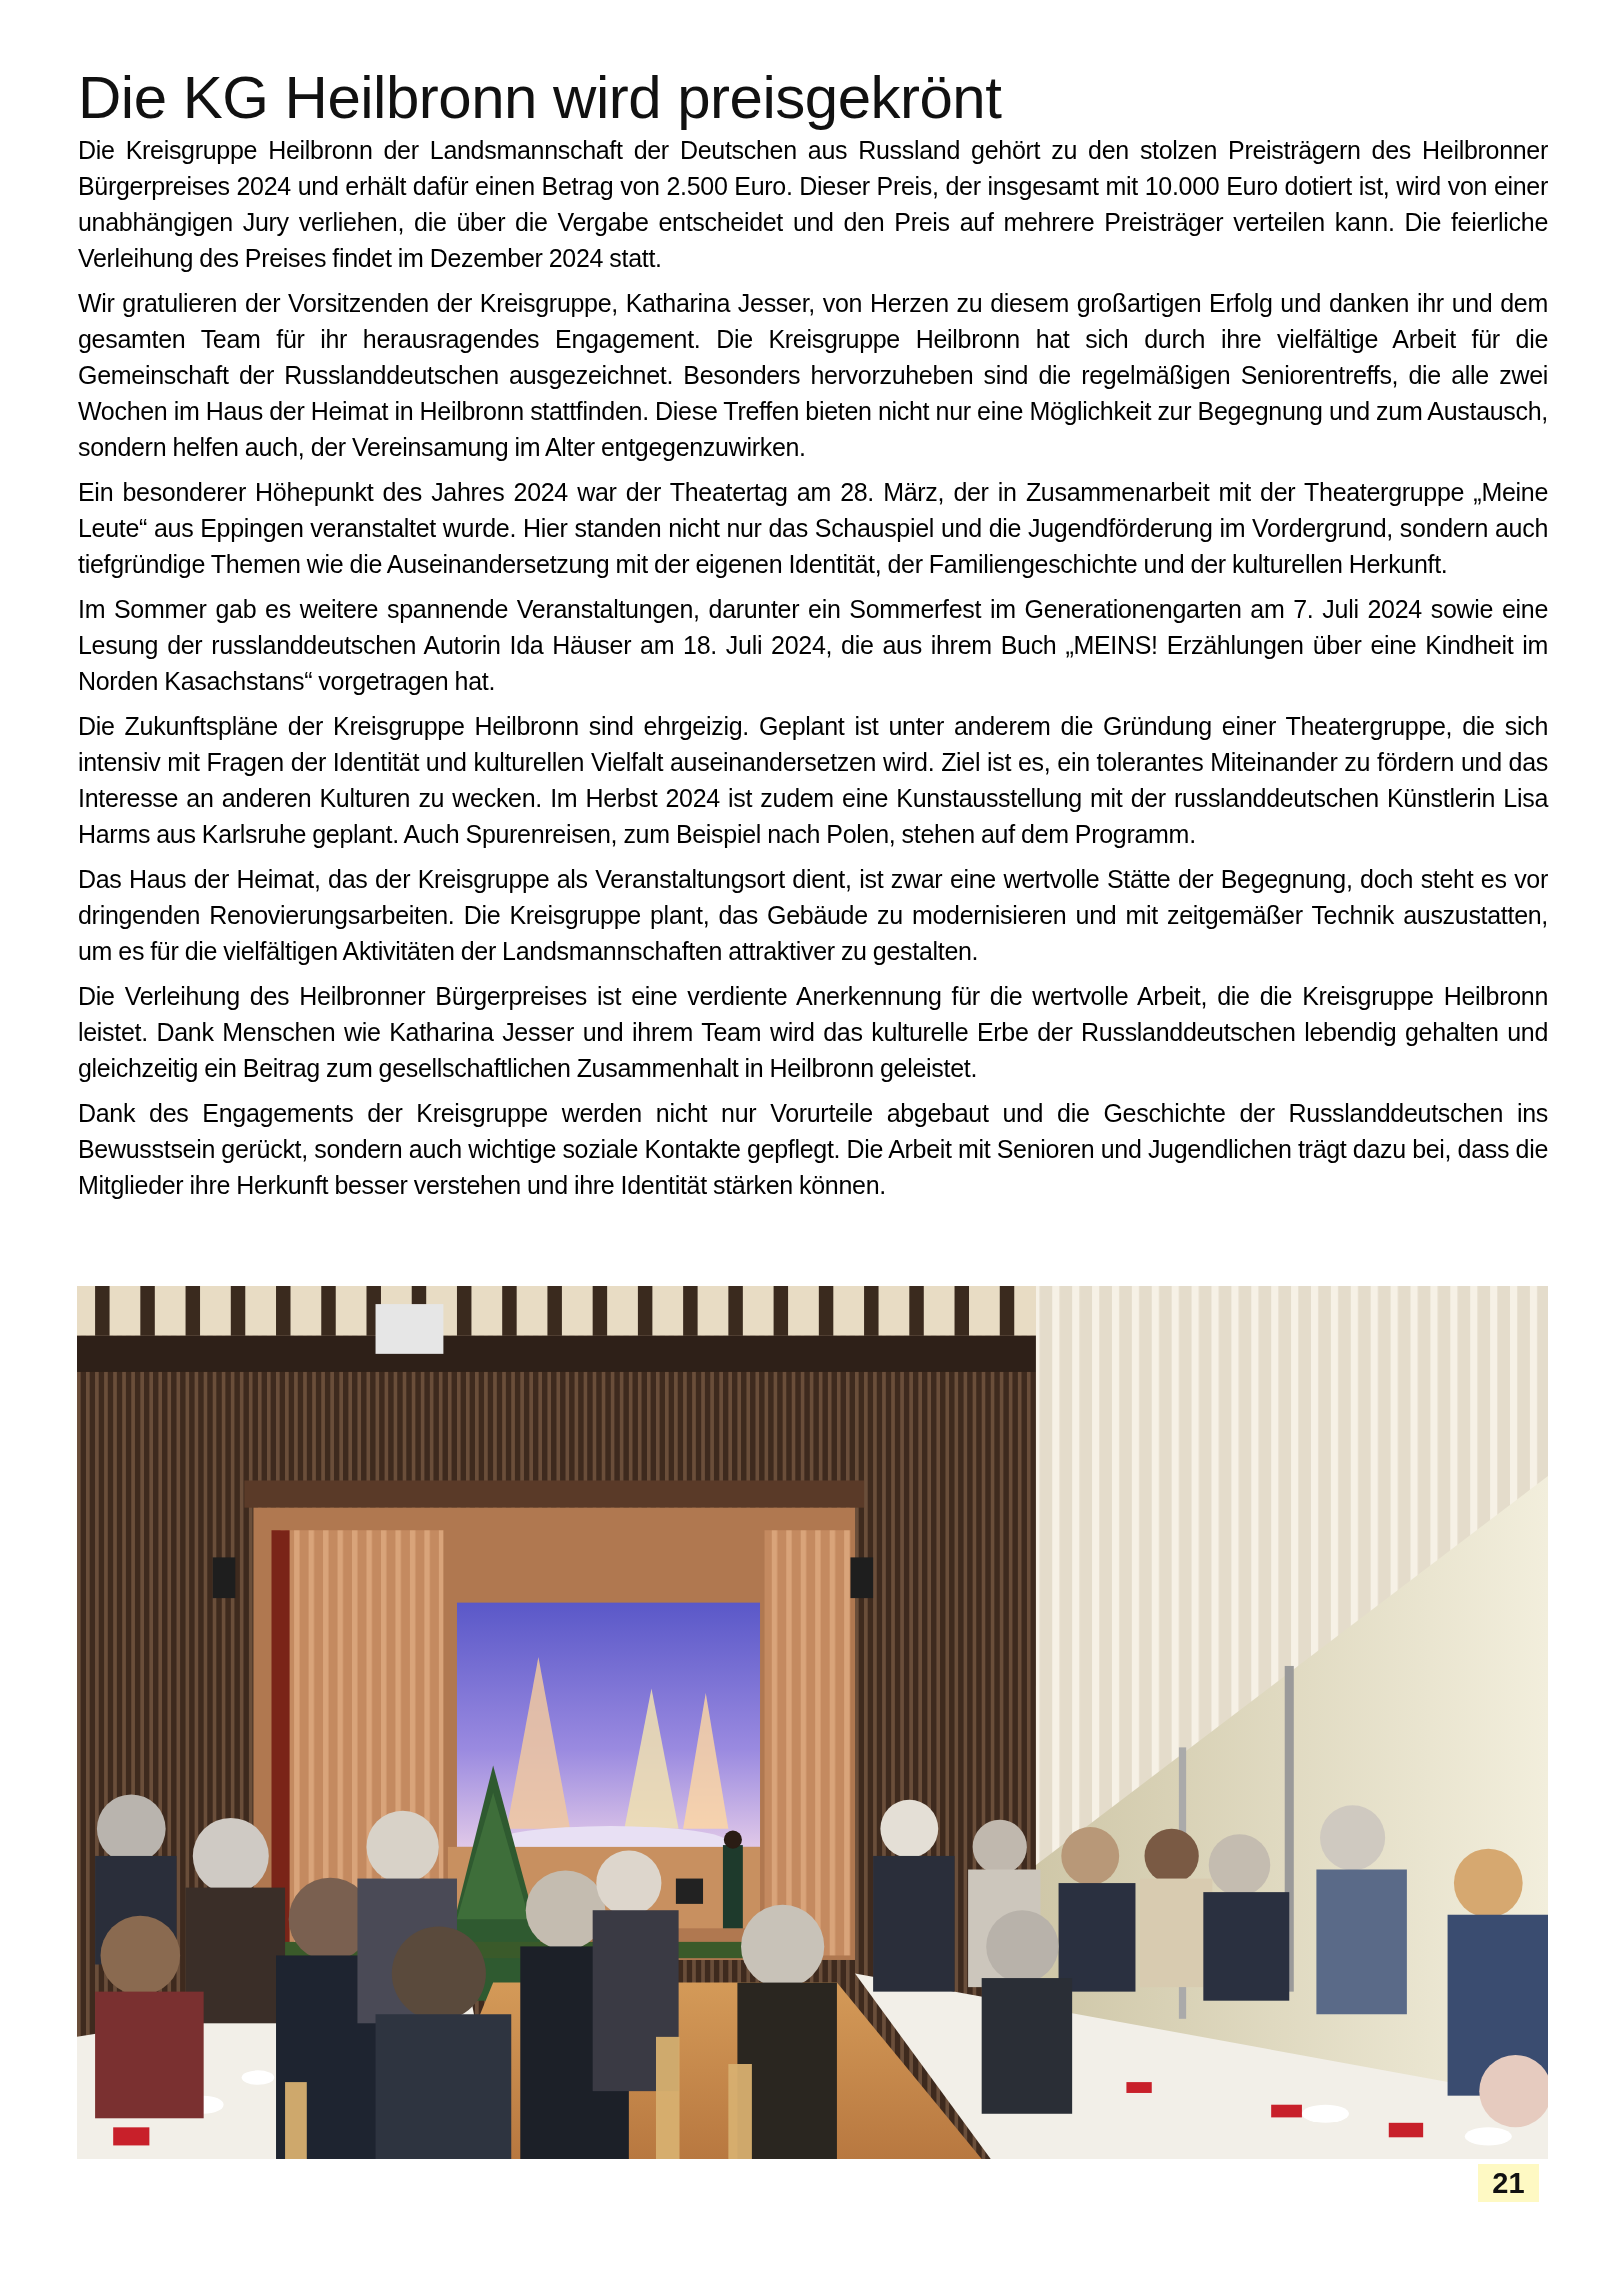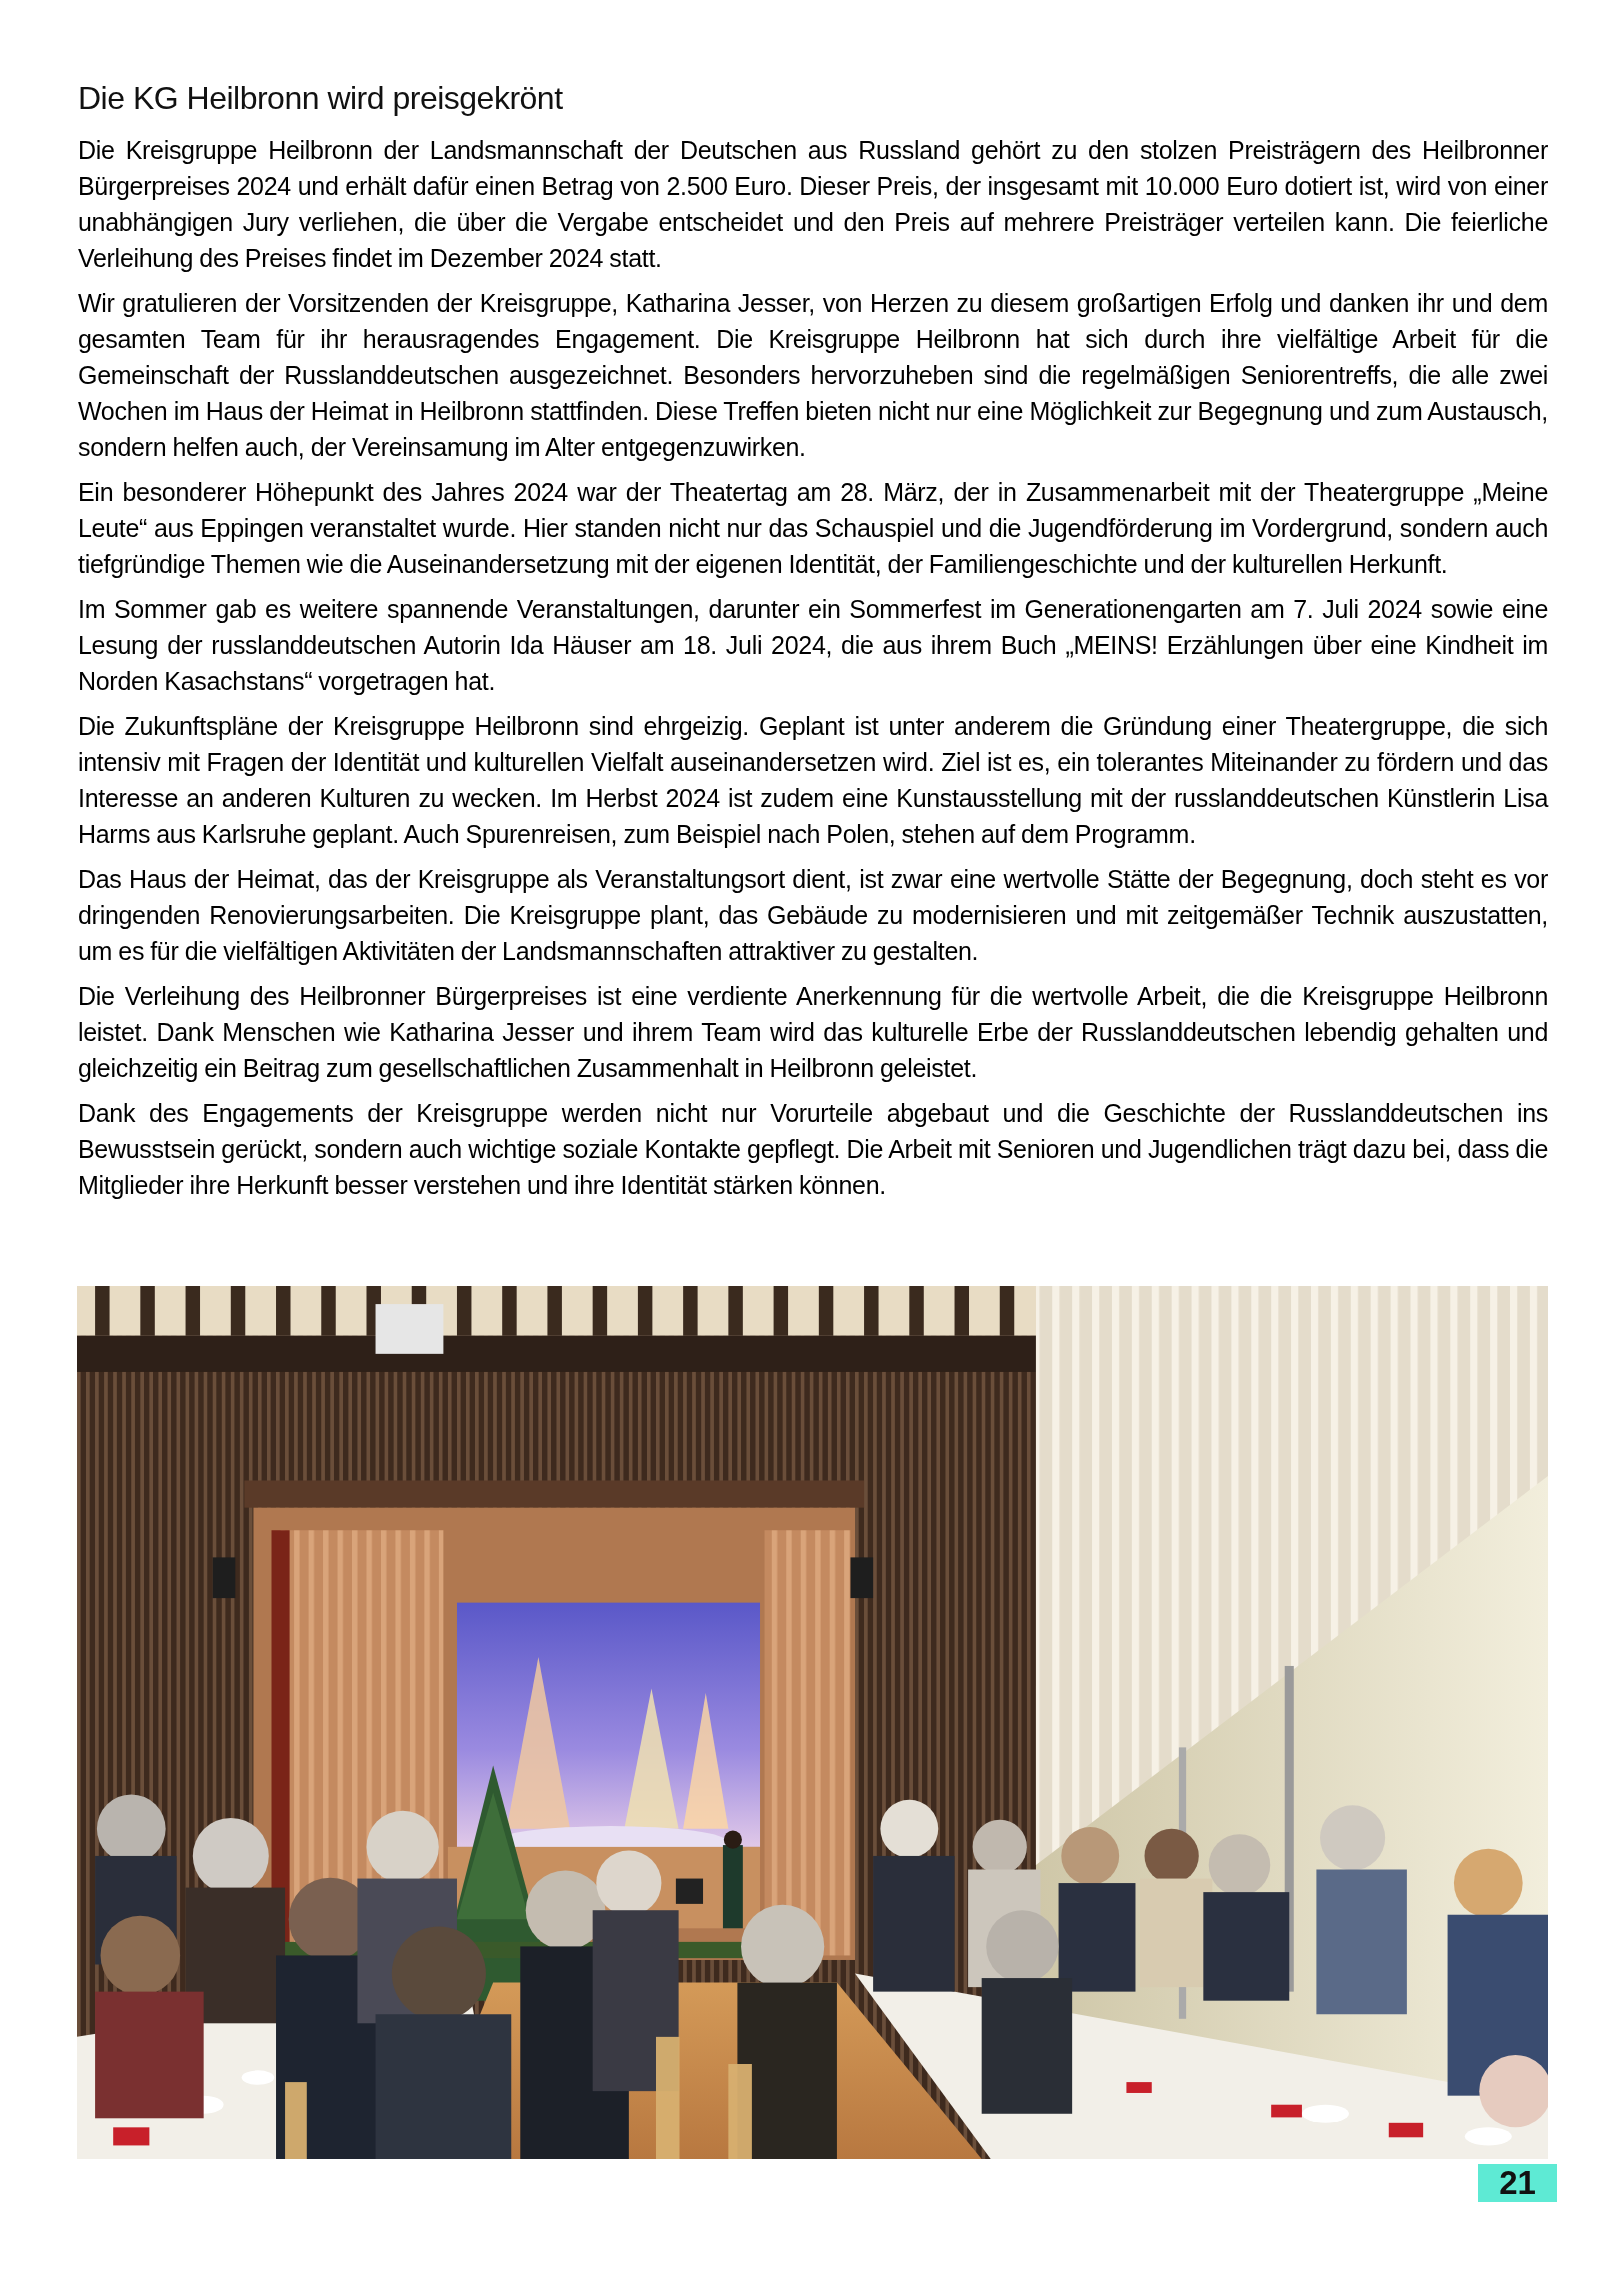--- a/index.html
+++ b/index.html
@@ -1,42 +1,42 @@
 <!DOCTYPE html>
 <html style="font-size:14.5px"><head>
   <meta charset="utf-8">
   <style>
     * { box-sizing: border-box; margin: 0; padding: 0; }
     html, body { width: 1616px; height: 2285px; background: #ffffff; }
     body { position: relative; font-family: "Liberation Sans", "DejaVu Sans", sans-serif; color: #111; overflow: hidden; }
 
     .title {
       position: absolute; left: 78px; top: 69px; width: 1484px;
-      font-size: 32px; line-height: 58px; font-weight: normal; letter-spacing: -0.5px;
+      font-size: 60px; line-height: 58px; font-weight: normal; letter-spacing: -0.5px;
       color: #111;
     }
     .article {
       position: absolute; left: 78px; top: 132px; width: 1470px;
     }
     .article p {
       font-size: 25px; line-height: 36px; text-align: justify;
       margin-bottom: 9px; letter-spacing: -0.3px; word-spacing: -0.5px;
       color: #000000;
     }
 
     .photo {
       position: absolute; left: 77px; top: 1286px; width: 1471px; height: 873px;
       overflow: hidden; background: #6a4a35;
     }
     .photo svg { display: block; width: 100%; height: 100%; }
 
     .page-badge {
-      position: absolute; left: 1478px; top: 2164px; width: 79px; height: 38px;
-      background: #5eead4; color: #111;
-      font-size: 33px; line-height: 38px; text-align: center; font-weight: bold;
+      position: absolute; left: 1478px; top: 2164px; width: 61px; height: 38px;
+      background: #fef9c3; color: #111;
+      font-size: 29px; line-height: 38px; text-align: center; font-weight: bold;
       font-family: "Liberation Sans", "DejaVu Sans", sans-serif;
     }
   </style>
 </head>
 <body>
 
 <h1 class="title">Die KG Heilbronn wird preisgekrönt</h1>
 
 <div class="article">
   <p lang="de">Die Kreisgruppe Heilbronn der Landsmannschaft der Deutschen aus Russland gehört zu den stolzen Preisträgern des Heil­bronner Bürgerpreises 2024 und erhält dafür einen Betrag von 2.500 Euro. Dieser Preis, der insgesamt mit 10.000 Euro dotiert ist, wird von einer unabhängigen Jury verliehen, die über die Vergabe entscheidet und den Preis auf mehrere Preis­träger verteilen kann. Die feierliche Verleihung des Preises findet im Dezember 2024 statt.</p>

